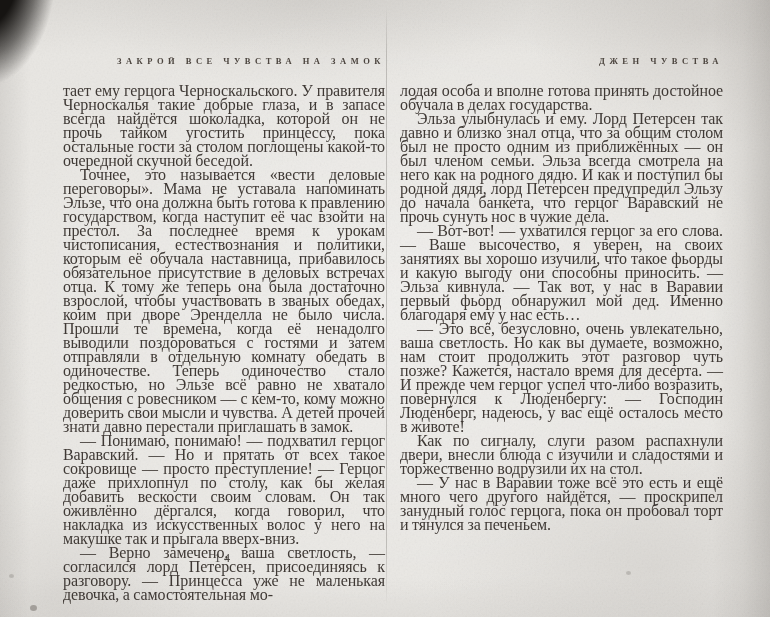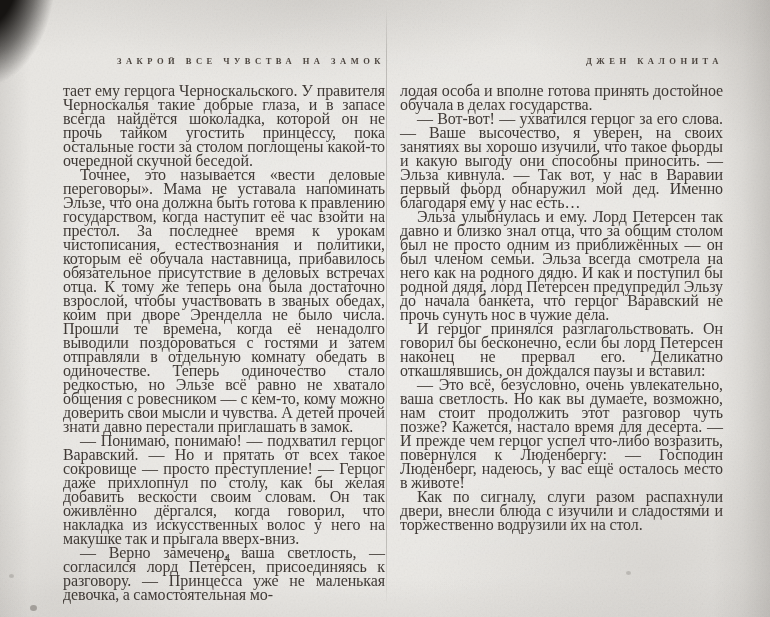--- a/index.html
+++ b/index.html
@@ -82,22 +82,22 @@
   <div class="body-text">
       <p class="para">тает ему герцога Черноскальского. У правителя Черноскалья такие добрые глаза, и в запасе всегда найдётся шоколадка, которой он не прочь тайком угостить принцессу, пока остальные гости за столом поглощены какой-то очередной скучной беседой.</p>
       <p class="para indent">Точнее, это называется «вести деловые переговоры». Мама не уставала напоминать Эльзе, что она должна быть готова к правлению государством, когда наступит её час взойти на престол. За последнее время к урокам чистописания, естествознания и политики, которым её обучала наставница, прибавилось обязательное присутствие в деловых встречах отца. К тому же теперь она была достаточно взрослой, чтобы участвовать в званых обедах, коим при дворе Эренделла не было числа. Прошли те времена, когда её ненадолго выводили поздороваться с гостями и затем отправляли в отдельную комнату обедать в одиночестве. Теперь одиночество стало редкостью, но Эльзе всё равно не хватало общения с ровесником — с кем-то, кому можно доверить свои мысли и чувства. А детей прочей знати давно перестали приглашать в замок.</p>
       <p class="para indent">— Понимаю, понимаю! — подхватил герцог Варавский. — Но и прятать от всех такое сокровище — просто преступление! — Герцог даже прихлопнул по столу, как бы желая добавить вескости своим словам. Он так оживлённо дёргался, когда говорил, что накладка из искусственных волос у него на макушке так и прыгала вверх-вниз.</p>
       <p class="para indent">— Верно замечено, ваша светлость, — согласился лорд Петерсен, присоединяясь к разговору. — Принцесса уже не маленькая девочка, а самостоятельная мо-</p>
     </div>
   <div class="page-number">14</div>
 </div>
 
 <div class="page page-right">
-  <div class="running-header">ДЖЕН КАЛОНИТА</div>
+  <div class="running-header">ДЖЕН ЧУВСТВА</div>
   <div class="body-text">
       <p class="para">лодая особа и вполне готова принять достойное обучала в делах государства.</p>
+      <p class="para indent">Эльза улыбнулась и ему. Лорд Петерсен так давно и близко знал отца, что за общим столом был не просто одним из приближённых — он был членом семьи. Эльза всегда смотрела на него как на родного дядю. И как и поступил бы родной дядя, лорд Петерсен предупредил Эльзу до начала банкета, что герцог Варавский не прочь сунуть нос в чужие дела.</p>
       <p class="para indent">— Вот-вот! — ухватился герцог за его слова. — Ваше высочество, я уверен, на своих занятиях вы хорошо изучили, что такое фьорды и какую выгоду они способны приносить. — Эльза кивнула. — Так вот, у нас в Варавии первый фьорд обнаружил мой дед. Именно благодаря ему у нас есть…</p>
-      <p class="para indent">Эльза улыбнулась и ему. Лорд Петерсен так давно и близко знал отца, что за общим столом был не просто одним из приближённых — он был членом семьи. Эльза всегда смотрела на него как на родного дядю. И как и поступил бы родной дядя, лорд Петерсен предупредил Эльзу до начала банкета, что герцог Варавский не прочь сунуть нос в чужие дела.</p>
-      <p class="para indent">И герцог принялся разглагольствовать. Он говорил бы бесконечно, если бы лорд Петерсен наконец не прервал его. Деликатно откашлявшись, он дождался паузы и вставил:</p>
       <p class="para indent">— Это всё, безусловно, очень увлекательно, ваша светлость. Но как вы думаете, возможно, нам стоит продолжить этот разговор чуть позже? Кажется, настало время для десерта. — И прежде чем герцог успел что-либо возразить, повернулся к Люденбергу: — Господин Люденберг, надеюсь, у вас ещё осталось место в животе!</p>
       <p class="para indent">Как по сигналу, слуги разом распахнули двери, внесли блюда с изучили и сладостями и торжественно водрузили их на стол.</p>
+      <p class="para indent">— У нас в Варавии тоже всё это есть и ещё много чего другого найдётся, — проскрипел занудный голос герцога, пока он пробовал торт и тянулся за печеньем.</p>
     </div>
 </div>
 
 </body></html>

